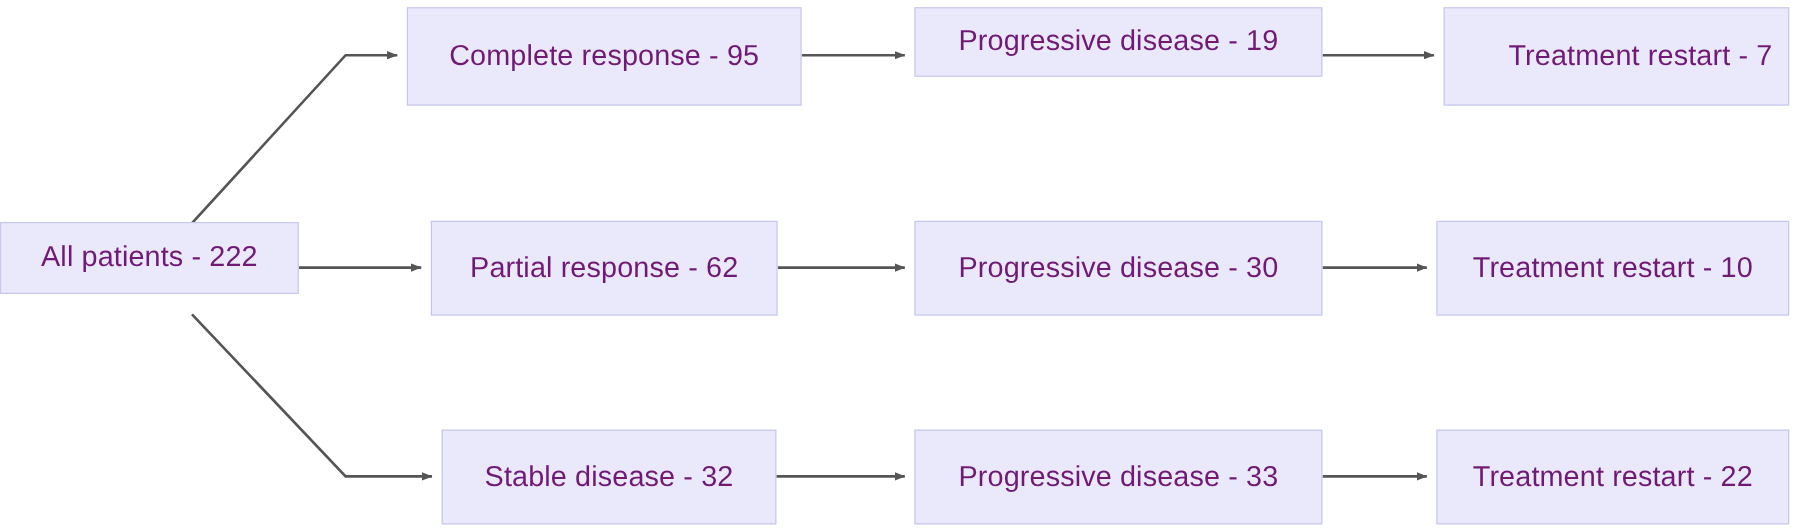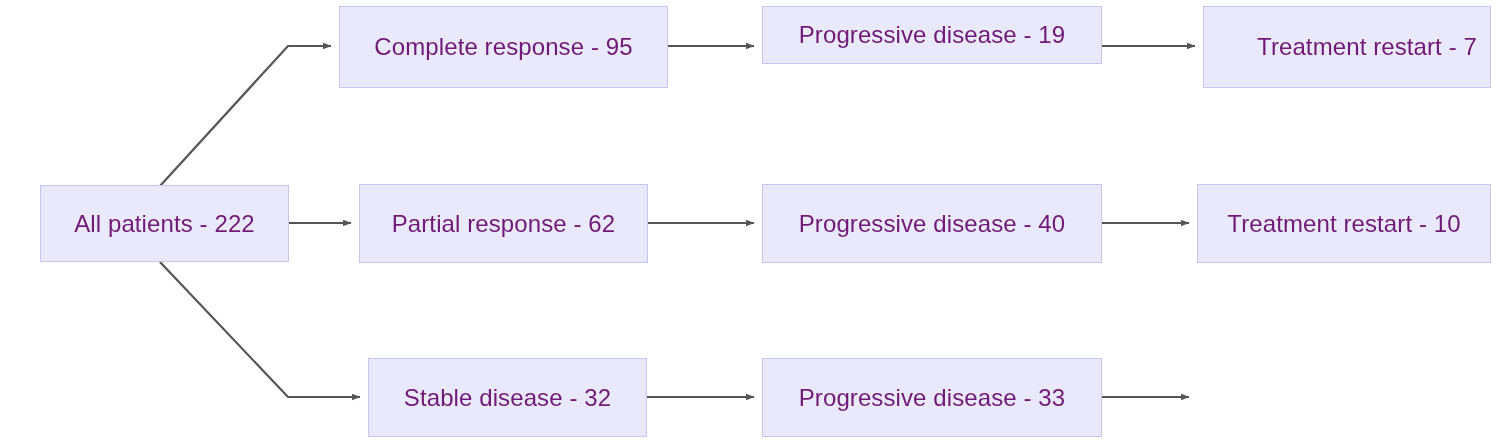--- a/index.html
+++ b/index.html
@@ -62,32 +62,33 @@
 
     <path d="M 648 223 L 754 223" fill="none" stroke="#555555" stroke-width="2.2" marker-end="url(#arrowhead)"></path>
 
     <path d="M 1102 223 L 1189 223" fill="none" stroke="#555555" stroke-width="2.2" marker-end="url(#arrowhead)"></path>
 
     <path d="M 646 397 L 754 397" fill="none" stroke="#555555" stroke-width="2.2" marker-end="url(#arrowhead)"></path>
 
     <path d="M 1102 397 L 1189 397" fill="none" stroke="#555555" stroke-width="2.2" marker-end="url(#arrowhead)"></path>
   </svg>
 
-  <div class="node" style="left:0px; top:185px; width:249px; height:77px;margin-left:40px;">All patients - 222</div>
+  <div class="node" style="left:0px; top:185px; width:249px; height:60px;">All patients - 222</div>
 
   <div class="node" style="left:339px; top:6px; width:329px; height:82px;">Complete response - 95</div>
 
   <div class="node" style="left:762px; top:6px; width:340px; height:58px;">Progressive disease - 19</div>
 
   <div class="node" style="left:1203px; top:6px; width:288px; height:82px;padding-left:40px;">Treatment restart - 7</div>
 
   <div class="node" style="left:359px; top:184px; width:289px; height:79px;">Partial response - 62</div>
 
-  <div class="node" style="left:762px; top:184px; width:340px; height:79px;">Progressive disease - 40</div>
+  <div class="node" style="left:762px; top:184px; width:340px; height:79px;">Progressive disease - 30</div>
 
   <div class="node" style="left:1197px; top:184px; width:294px; height:79px;">Treatment restart - 10</div>
 
   <div class="node" style="left:368px; top:358px; width:279px; height:79px;">Stable disease - 32</div>
 
   <div class="node" style="left:762px; top:358px; width:340px; height:79px;">Progressive disease - 33</div>
 
+  <div class="node" style="left:1197px; top:358px; width:294px; height:79px;">Treatment restart - 22</div>
 
 </div>
 
 </body></html>

